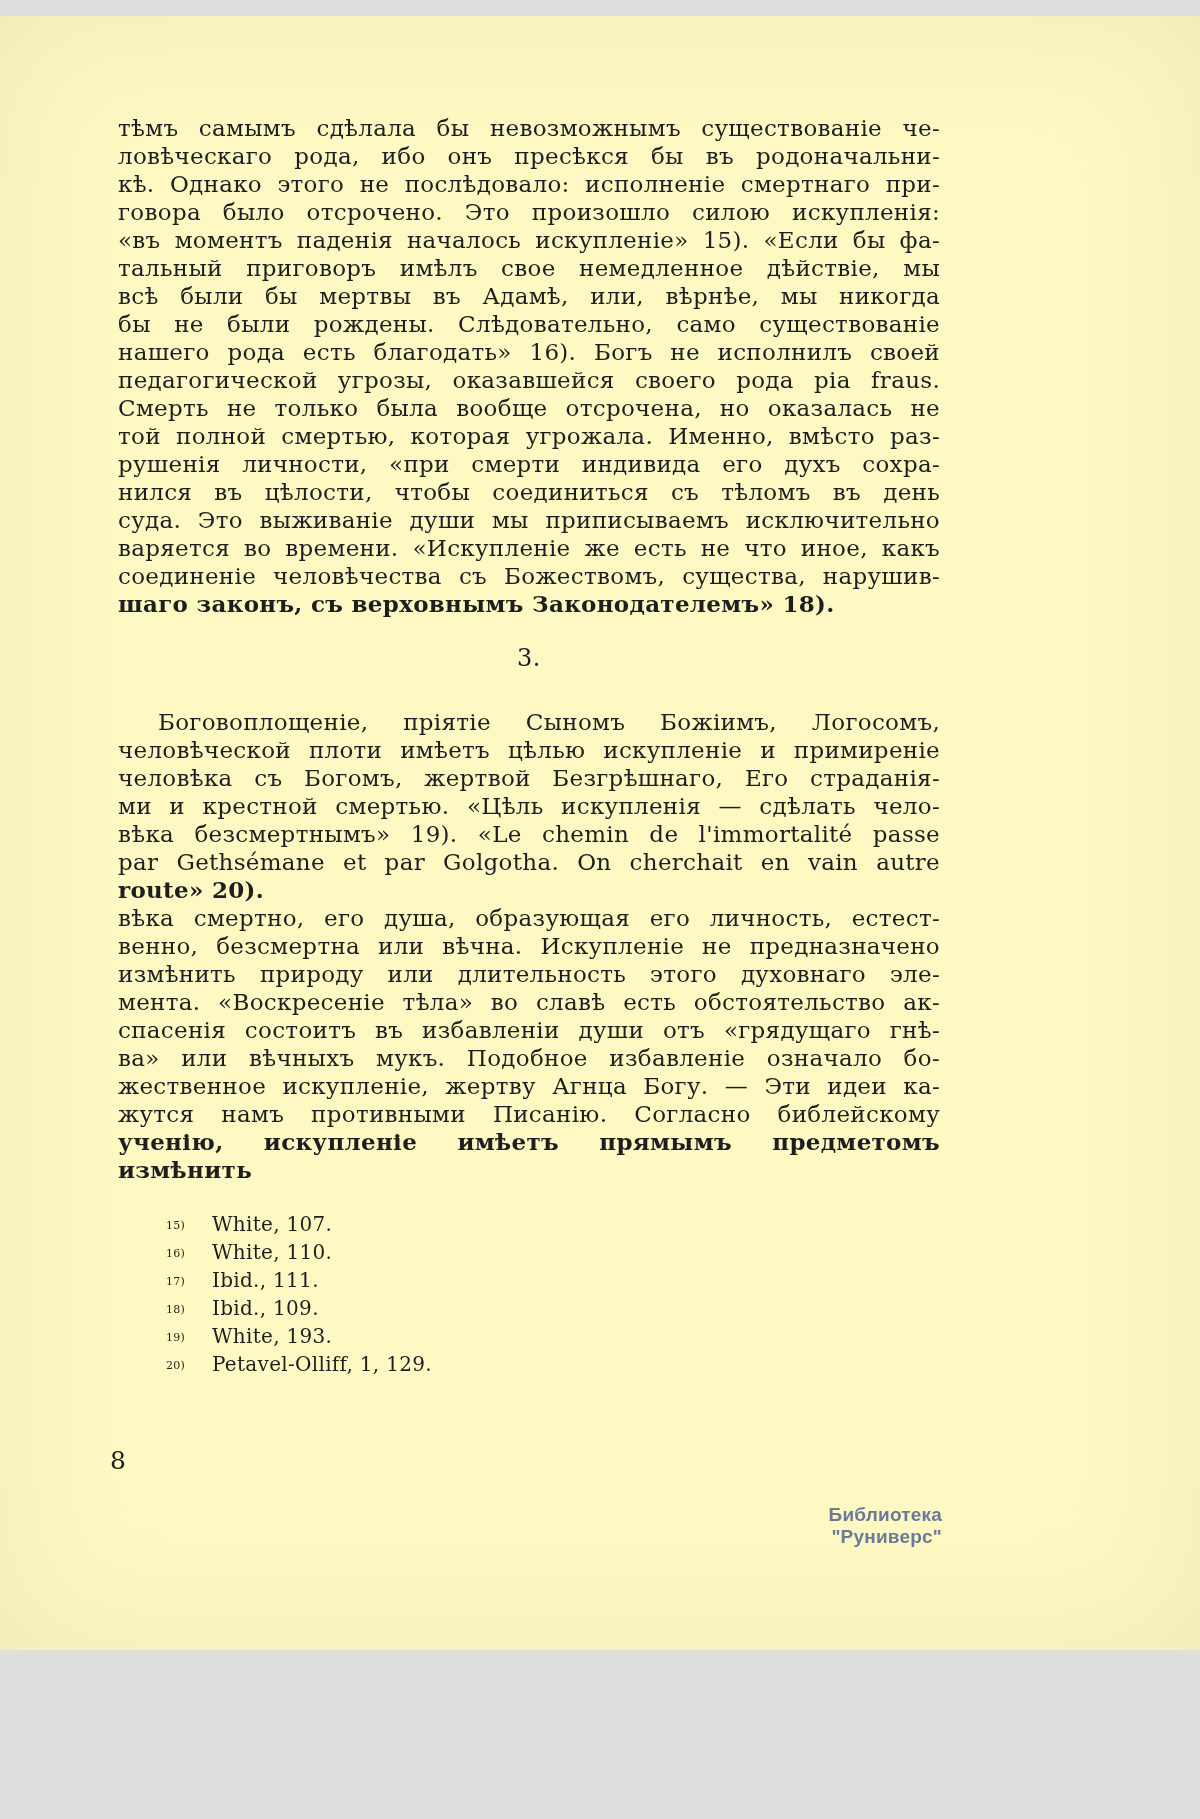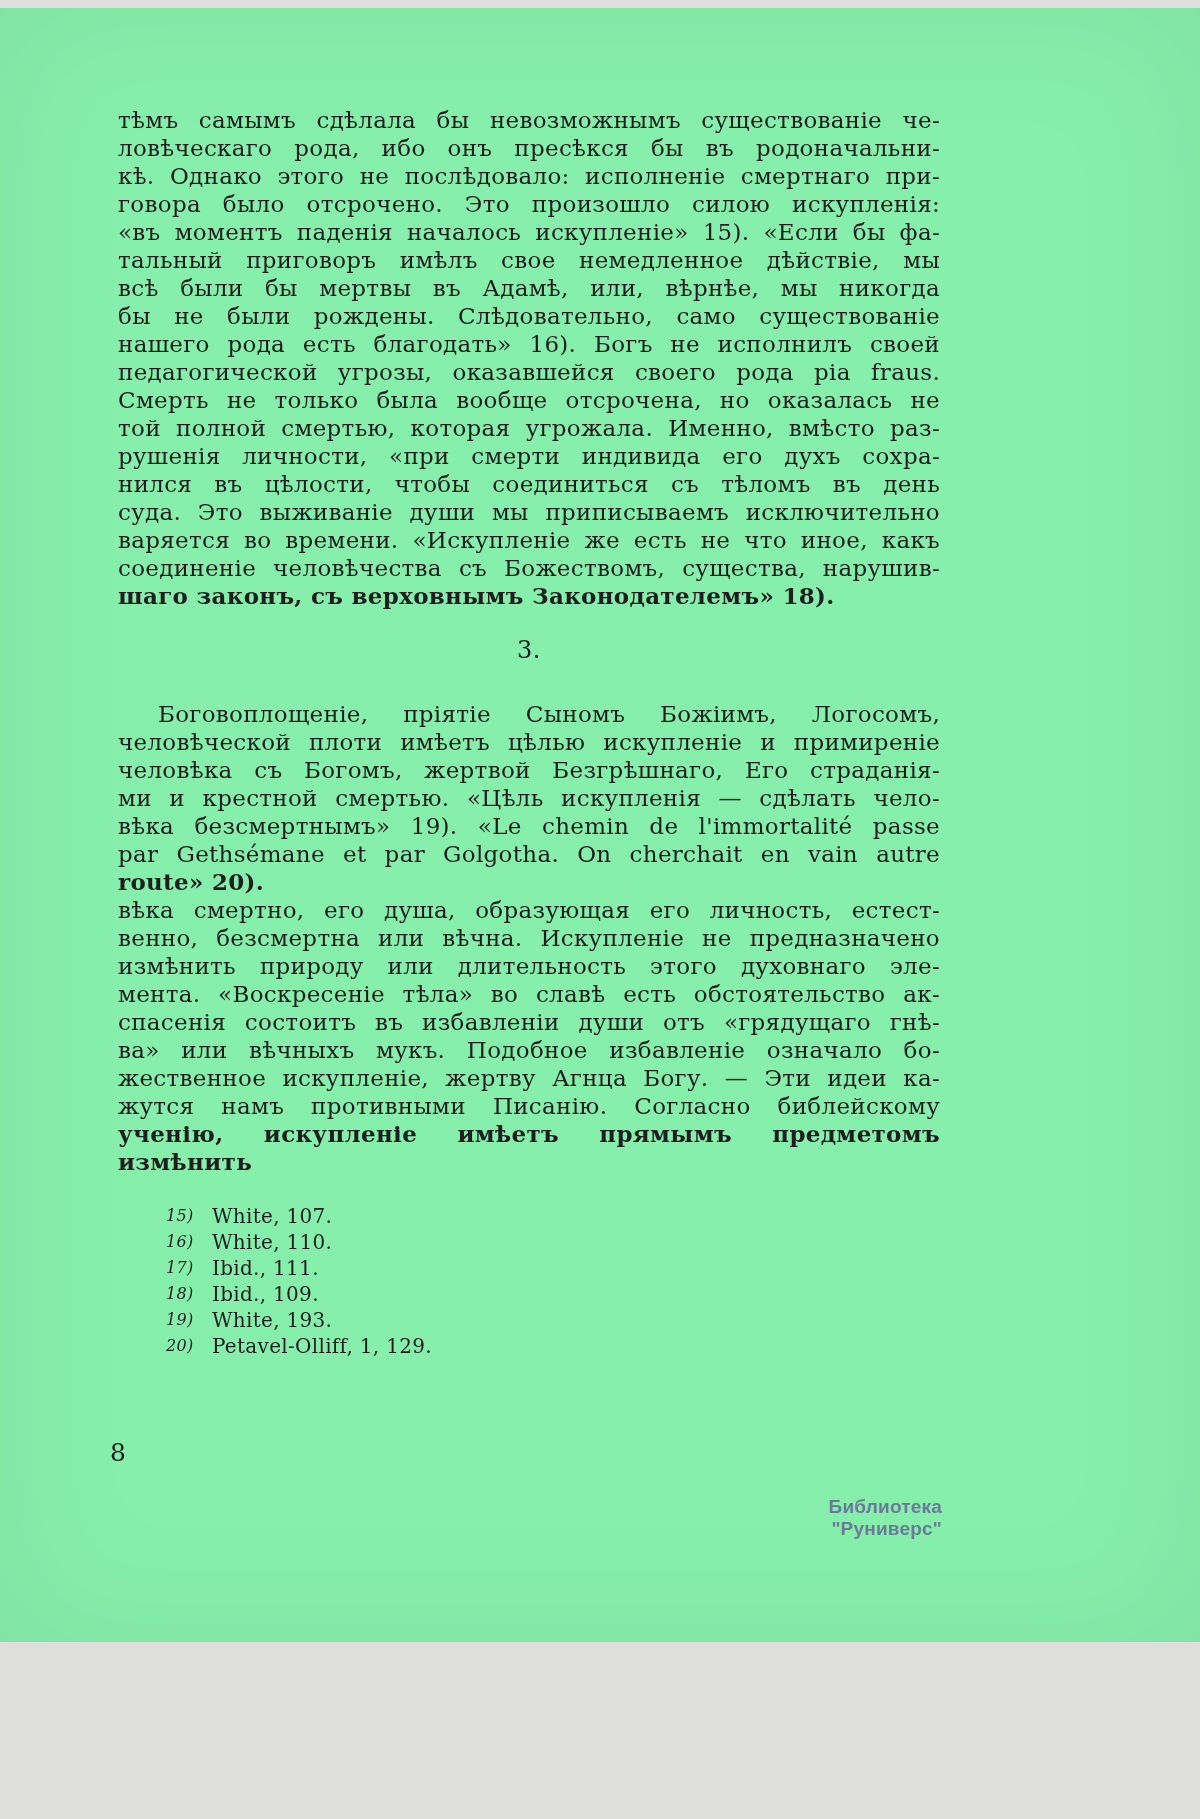--- a/index.html
+++ b/index.html
@@ -4,22 +4,22 @@
 <style>
   html, body {
     margin: 0;
     padding: 0;
     background: #dededd;
   }
   .page {
     position: relative;
     width: 1200px;
     height: 1634px;
-    margin: 8px auto;
-    background: #86efac;
+    margin: 16px auto;
+    background: #fef9c3;
     box-shadow: inset 0 0 140px rgba(60,55,45,0.08);
     overflow: hidden;
     font-family: "DejaVu Serif", serif;
     color: #1e1e1e;
   }
   .text-block {
     position: absolute;
     left: 118px;
     top: 98px;
     width: 822px;
@@ -53,24 +53,23 @@
     padding-left: 48px;
   }
   .footnote {
     font-size: 20px;
     line-height: 25px;
     letter-spacing: 0.3px;
   }
   .fn-marker {
     display: inline-block;
     width: 46px;
-    font-size: 16px;
+    font-size: 11px;
     position: relative;
     top: -2px;
-    font-style: italic;
   }
   .page-number {
     position: absolute;
     left: 110px;
     top: 1430px;
     font-size: 25px;
   }
   .watermark {
     position: absolute;
     left: 728px;

